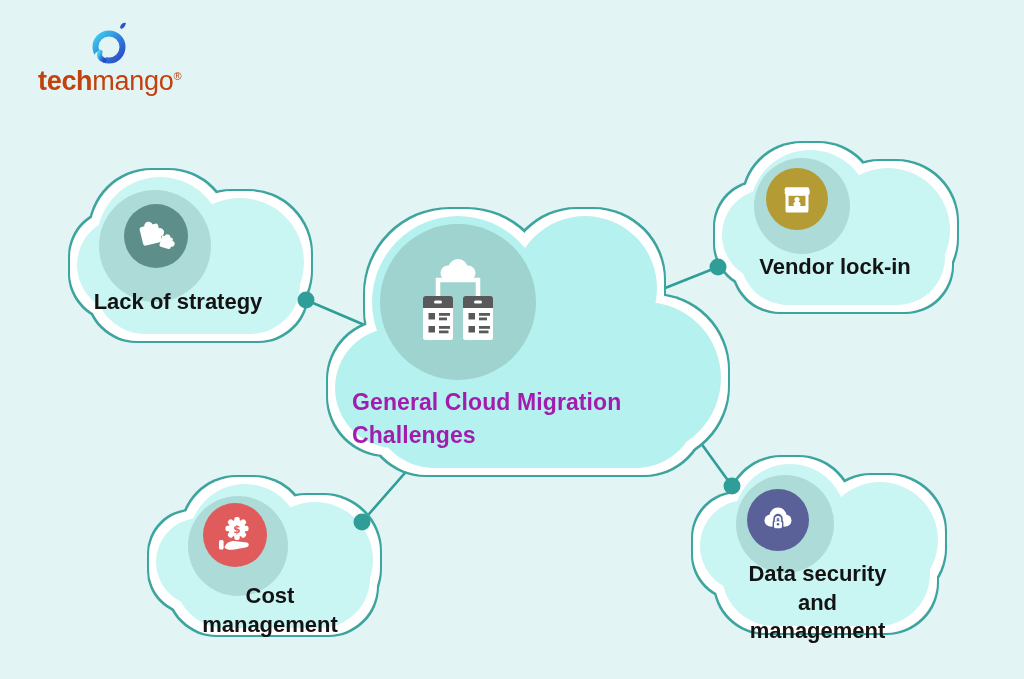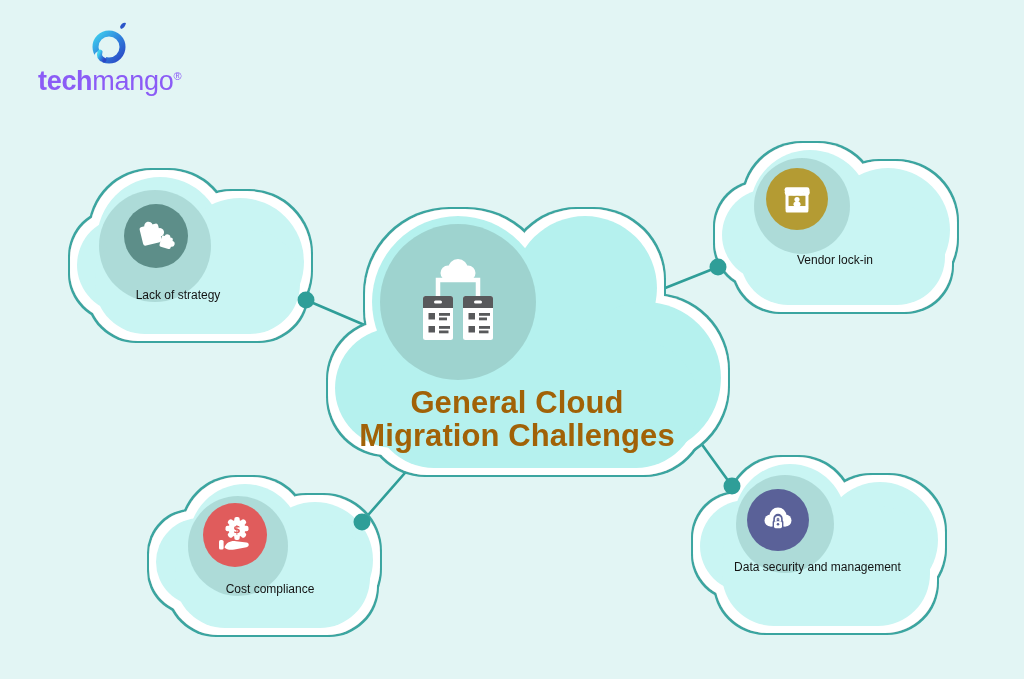--- a/index.html
+++ b/index.html
@@ -8,25 +8,25 @@
     --halo:rgba(110,160,156,.30); --text:#131313;
   }
   html,body{margin:0;padding:0;}
   body{font-family:"Liberation Sans","DejaVu Sans",sans-serif;background:var(--bg);}
   .canvas{position:relative;width:1024px;height:679px;background:var(--bg);overflow:hidden;}
   .scene{position:absolute;left:0;top:0;}
   .abs{position:absolute;}
   .halo{border-radius:50%;background:var(--halo);}
   .node-circle{border-radius:50%;display:flex;align-items:center;justify-content:center;}
   .center-circle{border-radius:50%;background:var(--center_circle);display:flex;align-items:center;justify-content:center;}
-  .label{color:var(--text);font-weight:400;font-size:12px;text-align:center;line-height:1.3;}
-  .title{color:#a16207;font-weight:700;font-size:31px;text-align:center;line-height:33px;letter-spacing:.1px;}
+  .label{color:var(--text);font-weight:700;font-size:22px;text-align:center;line-height:1.3;}
+  .title{color:#a21caf;font-weight:700;font-size:23px;text-align:left;line-height:33px;letter-spacing:.1px;}
   .logo{display:flex;flex-direction:column;align-items:flex-start;}
   .logo-glyph{margin-left:52px;}
-  .logo-text{font-size:27px;color:#8b5cf6;letter-spacing:-.3px;line-height:1;}
+  .logo-text{font-size:27px;color:#c2410c;letter-spacing:-.3px;line-height:1;}
   .logo-bold{font-weight:700;}
   .logo-light{font-weight:300;}
   .logo-reg{font-size:11px;vertical-align:super;font-weight:400;}
   
   .halo-tl{left:99px;top:190px;width:112px;height:112px;}
   .ic-tl{left:124px;top:204px;width:64px;height:64px;}
   .halo-tr{left:754px;top:158px;width:96px;height:96px;}
   .ic-tr{left:766px;top:168px;width:62px;height:62px;}
   .halo-bl{left:188px;top:496px;width:100px;height:100px;}
   .ic-bl{left:203px;top:503px;width:64px;height:64px;}
@@ -208,21 +208,21 @@
         <rect x="-2.7" y="-11.5" width="5.4" height="23" rx="2" transform="rotate(135)"></rect>
         <circle r="8.5"></circle>
       </g>
       <text x="22" y="18.2" text-anchor="middle" font-family="'DejaVu Sans',sans-serif" font-size="10.5" font-weight="bold" fill="#e05c5c">$</text>
       <g fill="#ffffff">
         <rect x="4" y="25" width="4.6" height="9.5" rx="1.6"></rect>
         <path d="M9.5,32.5 C11,27.5 16,25.4 21,26.2 L31.5,27.6 C34.5,28.1 34.5,31.6 31.5,32.2 L19.5,34.4 C15.5,35.3 11.5,34.8 9.5,32.5 Z"></path>
       </g>
     </svg>
   </div>
-  <div class="abs label lbl-bl">Cost compliance</div>
+  <div class="abs label lbl-bl">Cost management</div>
 
   <div class="abs halo halo-br"></div>
   <div class="abs node-circle ic-br" style="background-color: rgb(90, 97, 152);">
     <svg width="40" height="40" viewBox="0 0 40 40">
       <g fill="#ffffff">
         <circle cx="20" cy="16" r="8.5"></circle>
           <circle cx="12.5" cy="20.5" r="6"></circle>
         <circle cx="27.5" cy="20.5" r="6"></circle>
           <rect x="12.5" y="17" width="15" height="9.5"></rect>
       </g>

